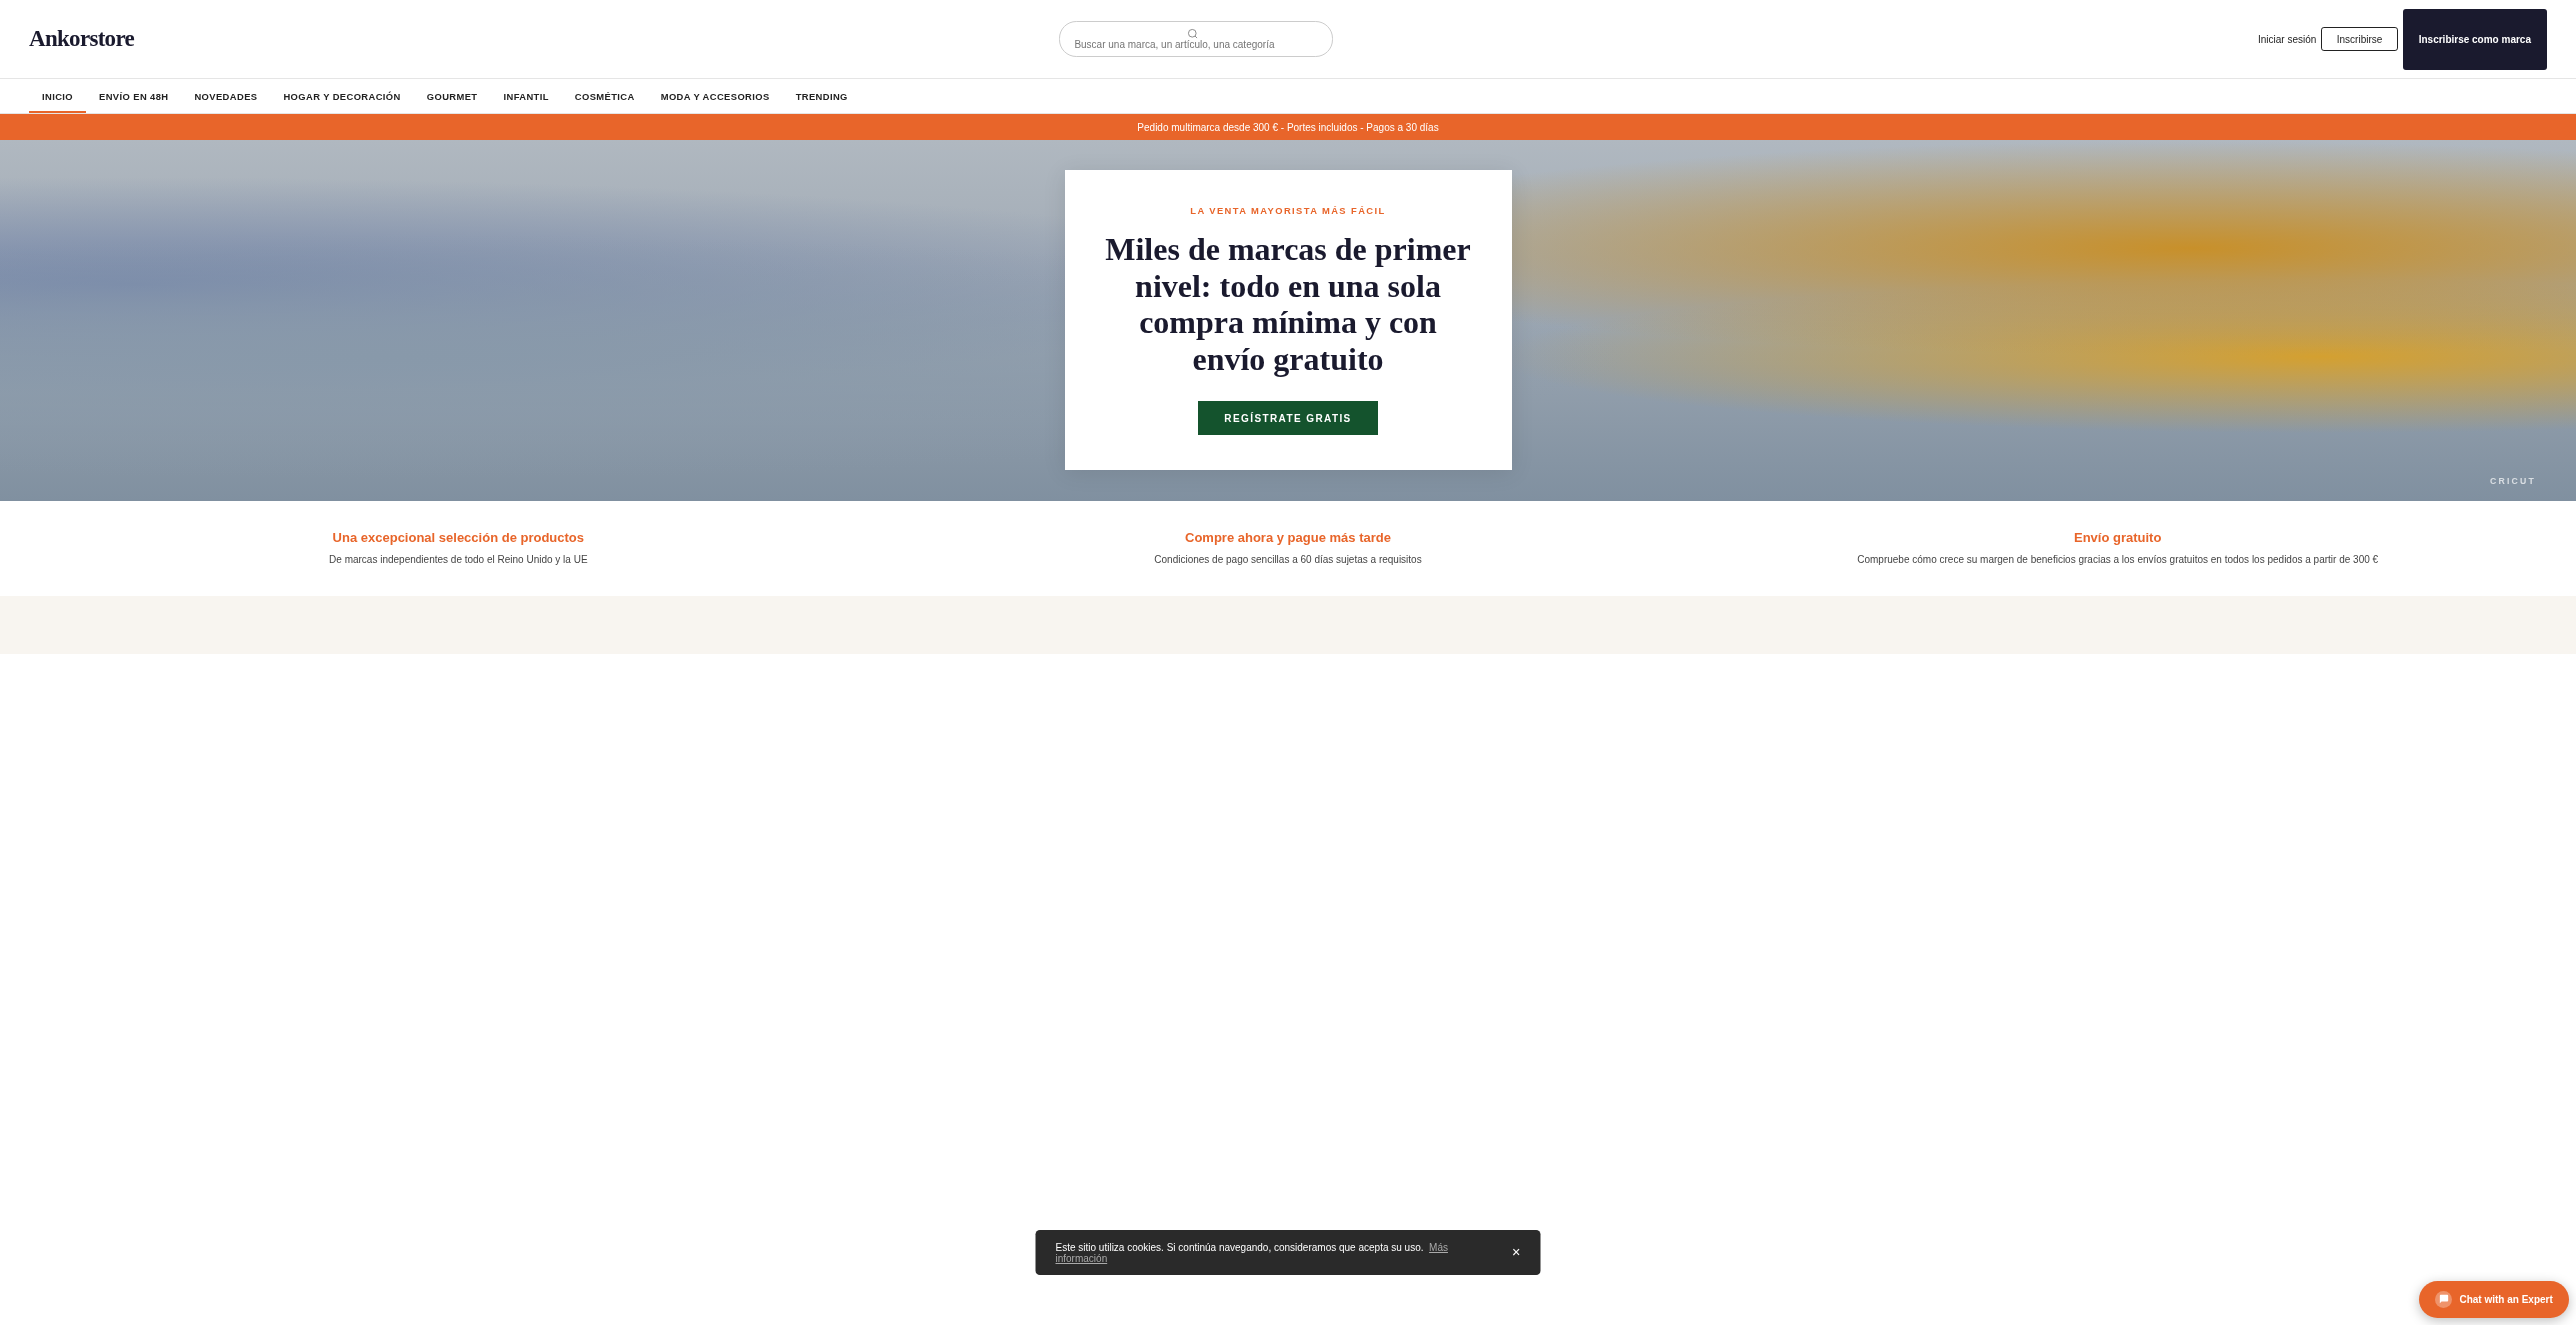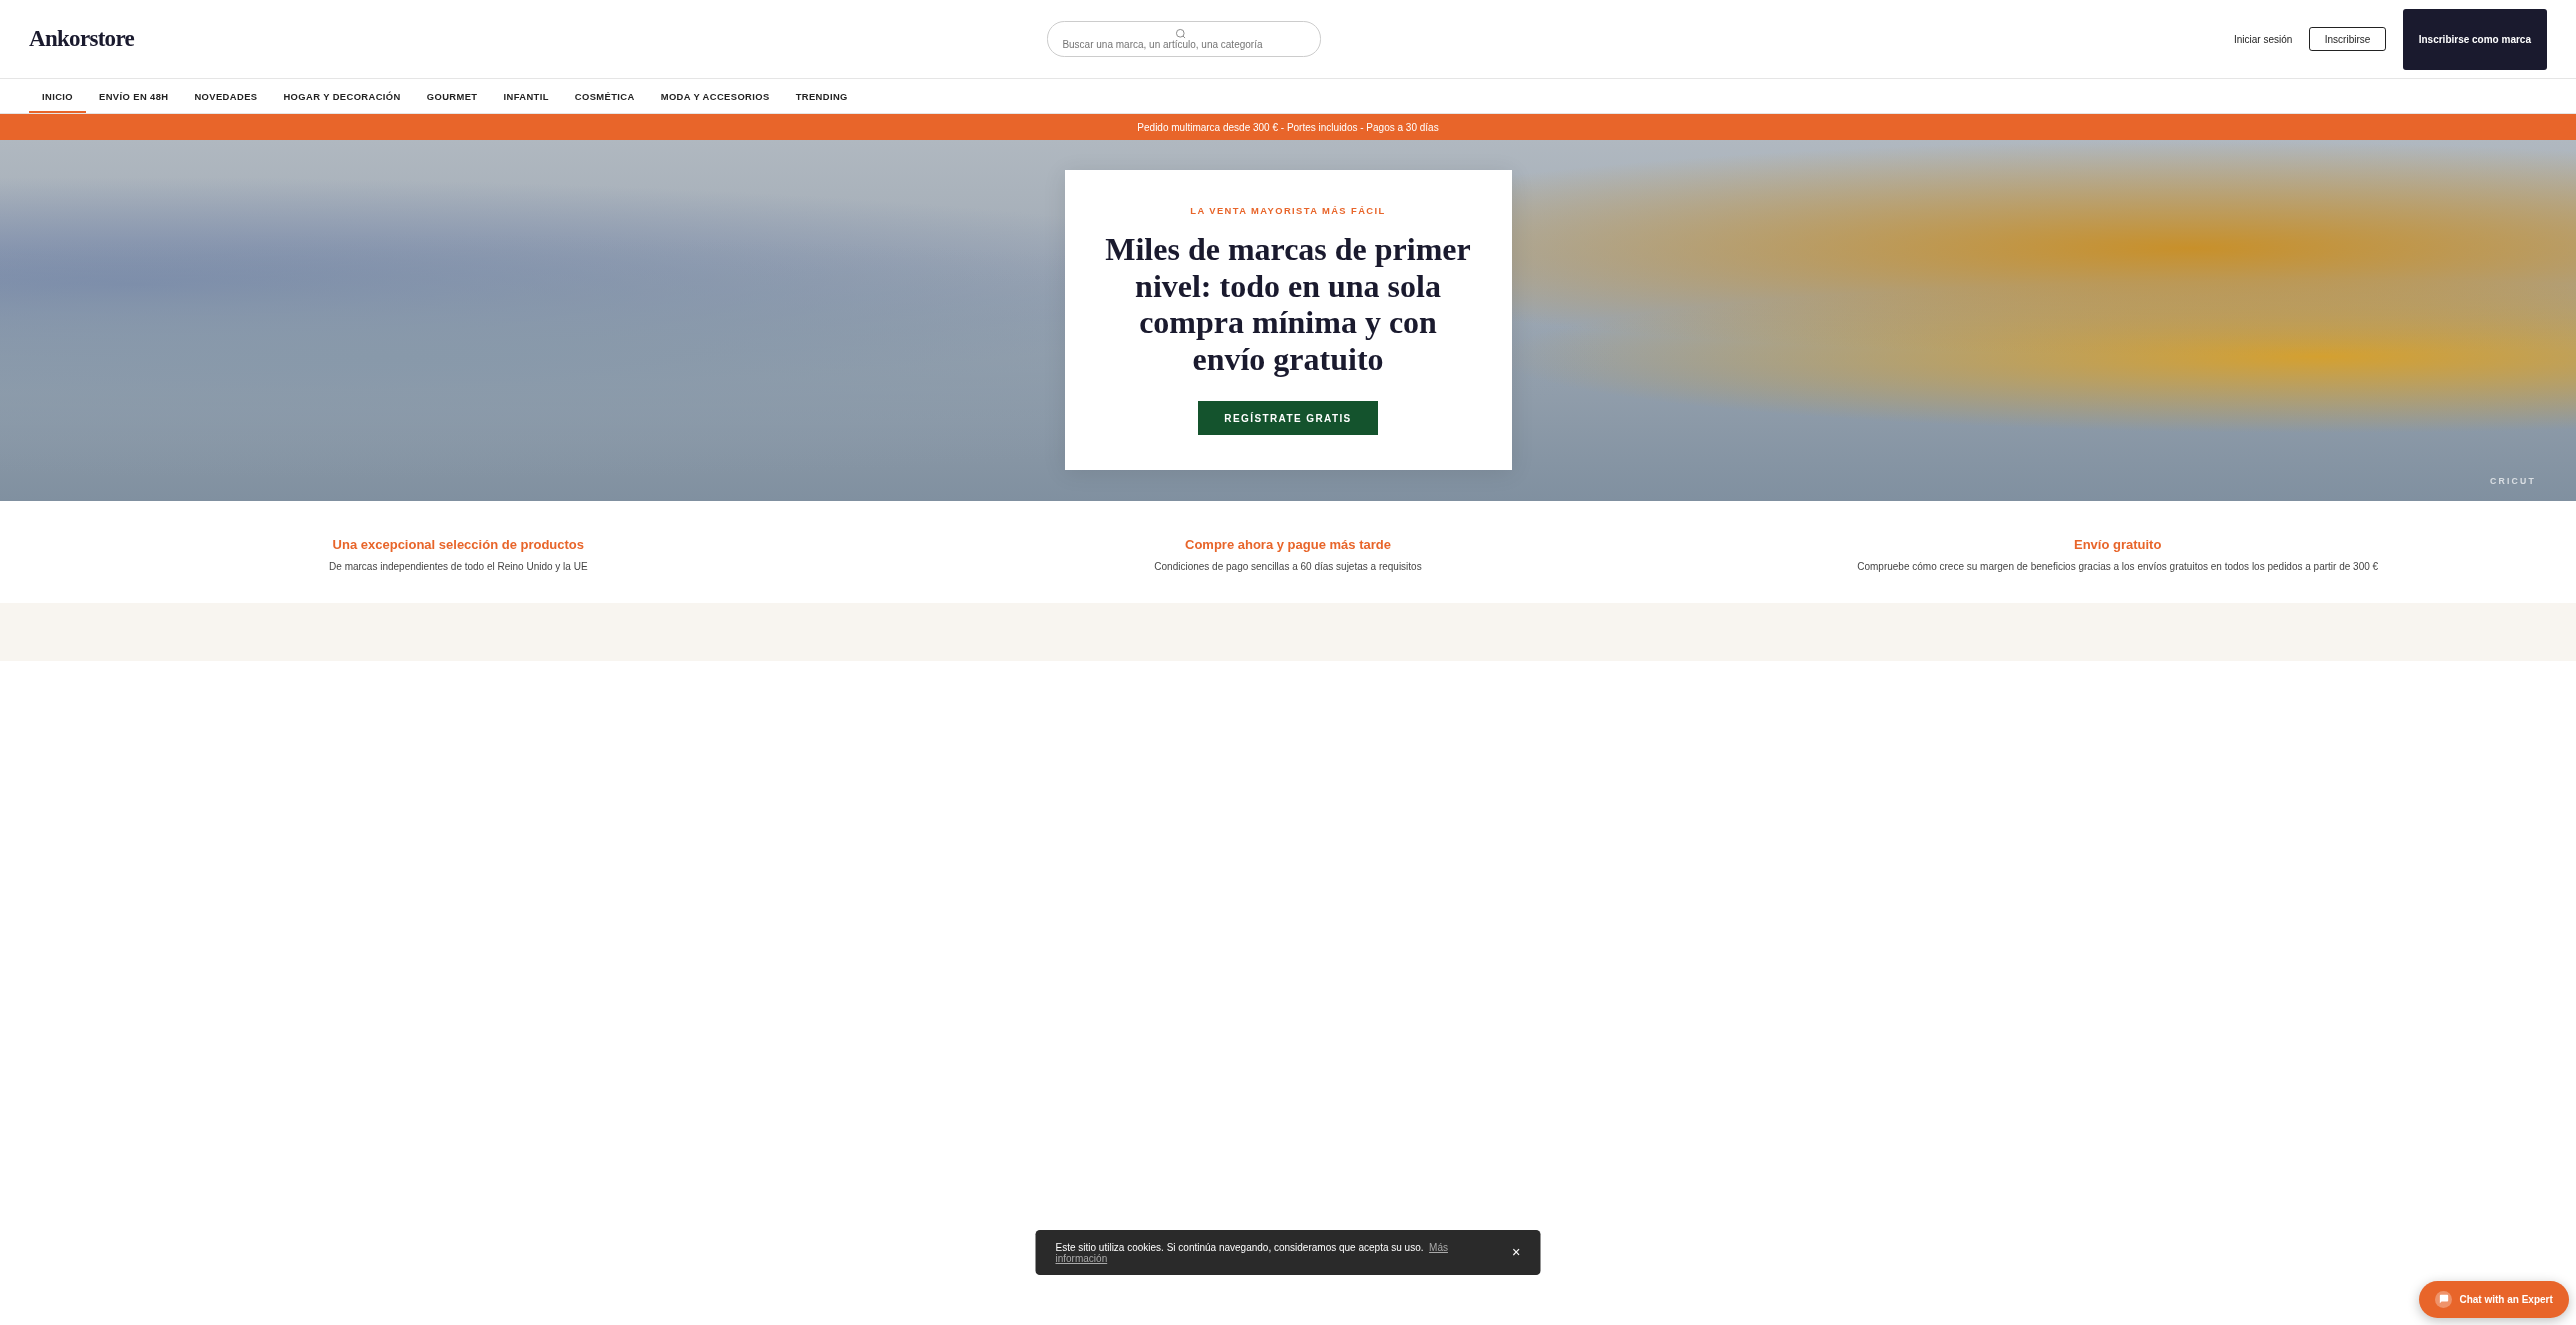--- a/index.html
+++ b/index.html
@@ -45,21 +45,21 @@
       border: none;
       outline: none;
       font-size: 10px;
       color: #555;
       width: 100%;
       background: transparent;
     }
     .header-actions {
       display: flex;
       align-items: center;
-      gap: 17px;
+      gap: 5px;
     }
     .btn-login {
       font-size: 10px;
       color: #222;
       background: none;
       border: none;
       cursor: pointer;
     }
     .btn-register {
       font-size: 10px;
@@ -199,21 +199,20 @@
       background: #fff;
     }
     .feature {
       text-align: center;
     }
     .feature-title {
       font-size: 13px;
       font-weight: bold;
       color: #e8652a;
       margin-bottom: 7.2px;
-      margin-top: 7px;
     }
     .feature-desc {
       font-size: 10px;
       color: #444;
       line-height: 1.5;
     }
 
     
     .cookie-banner {
       position: fixed;

